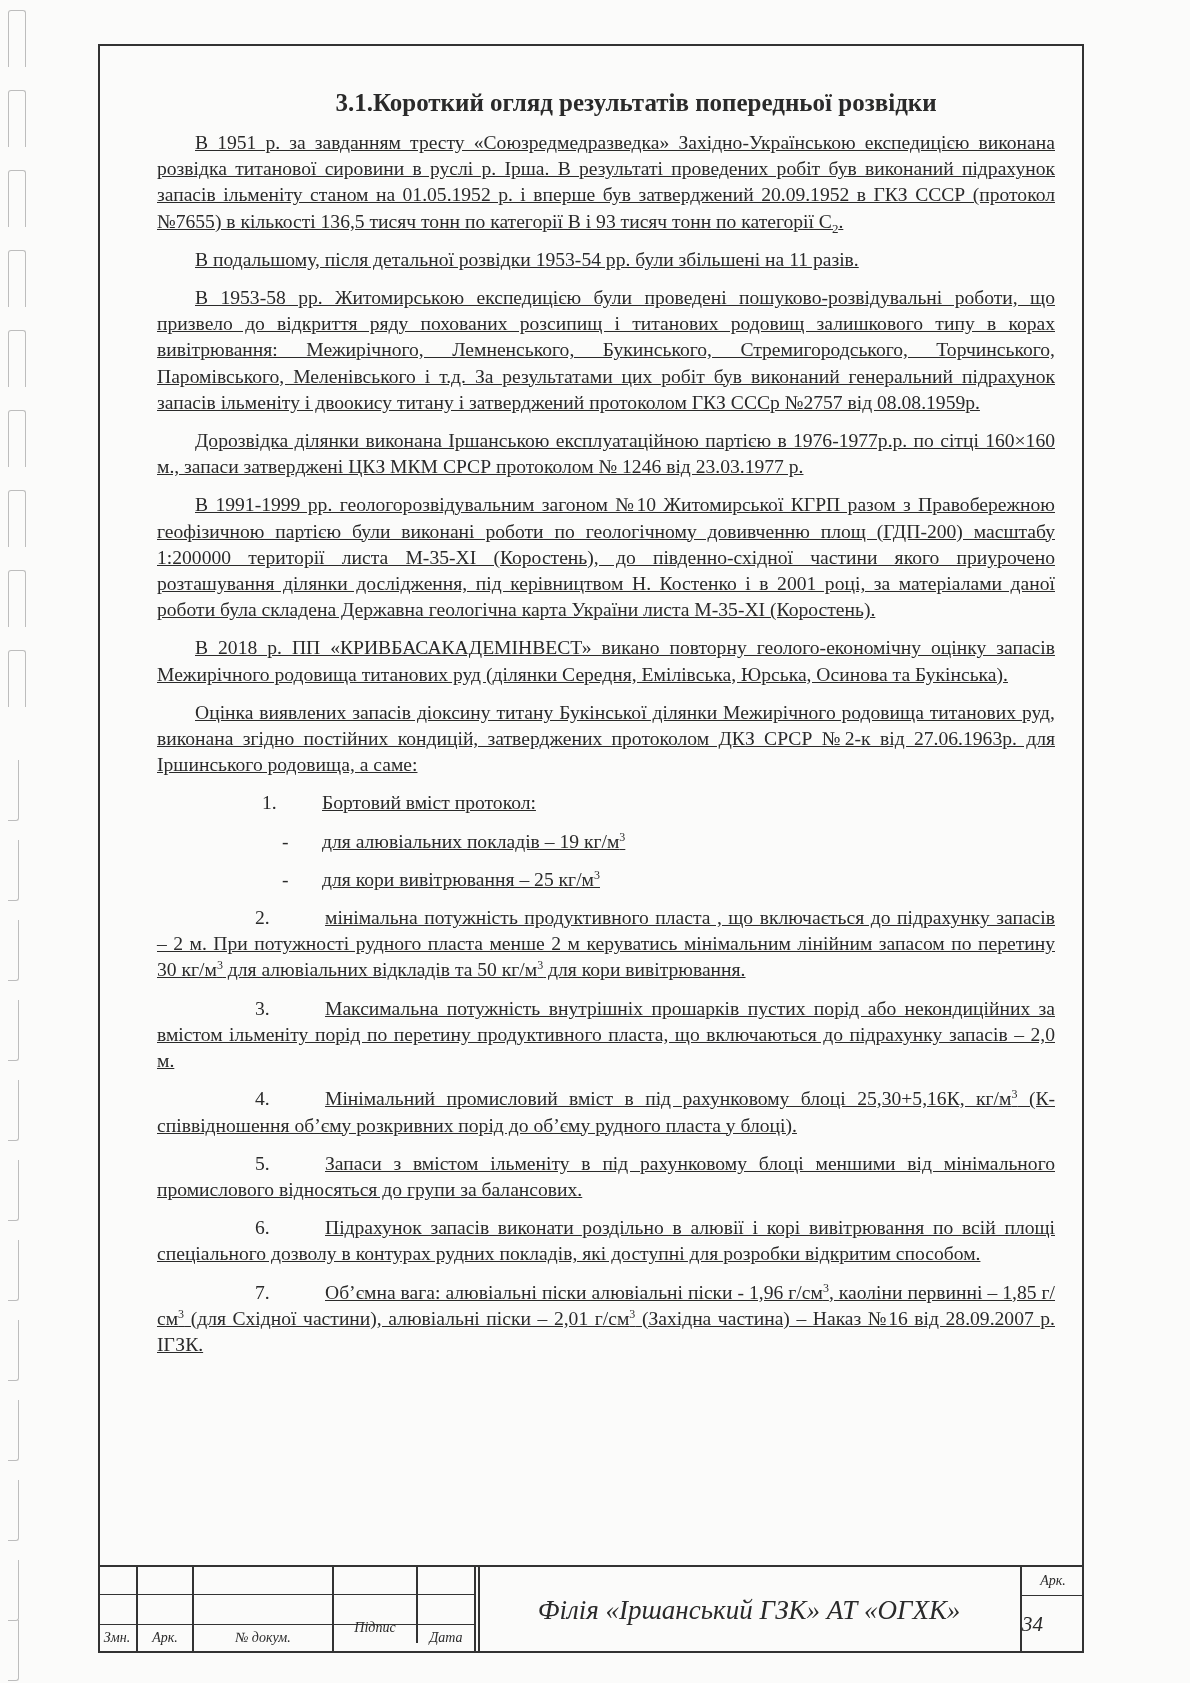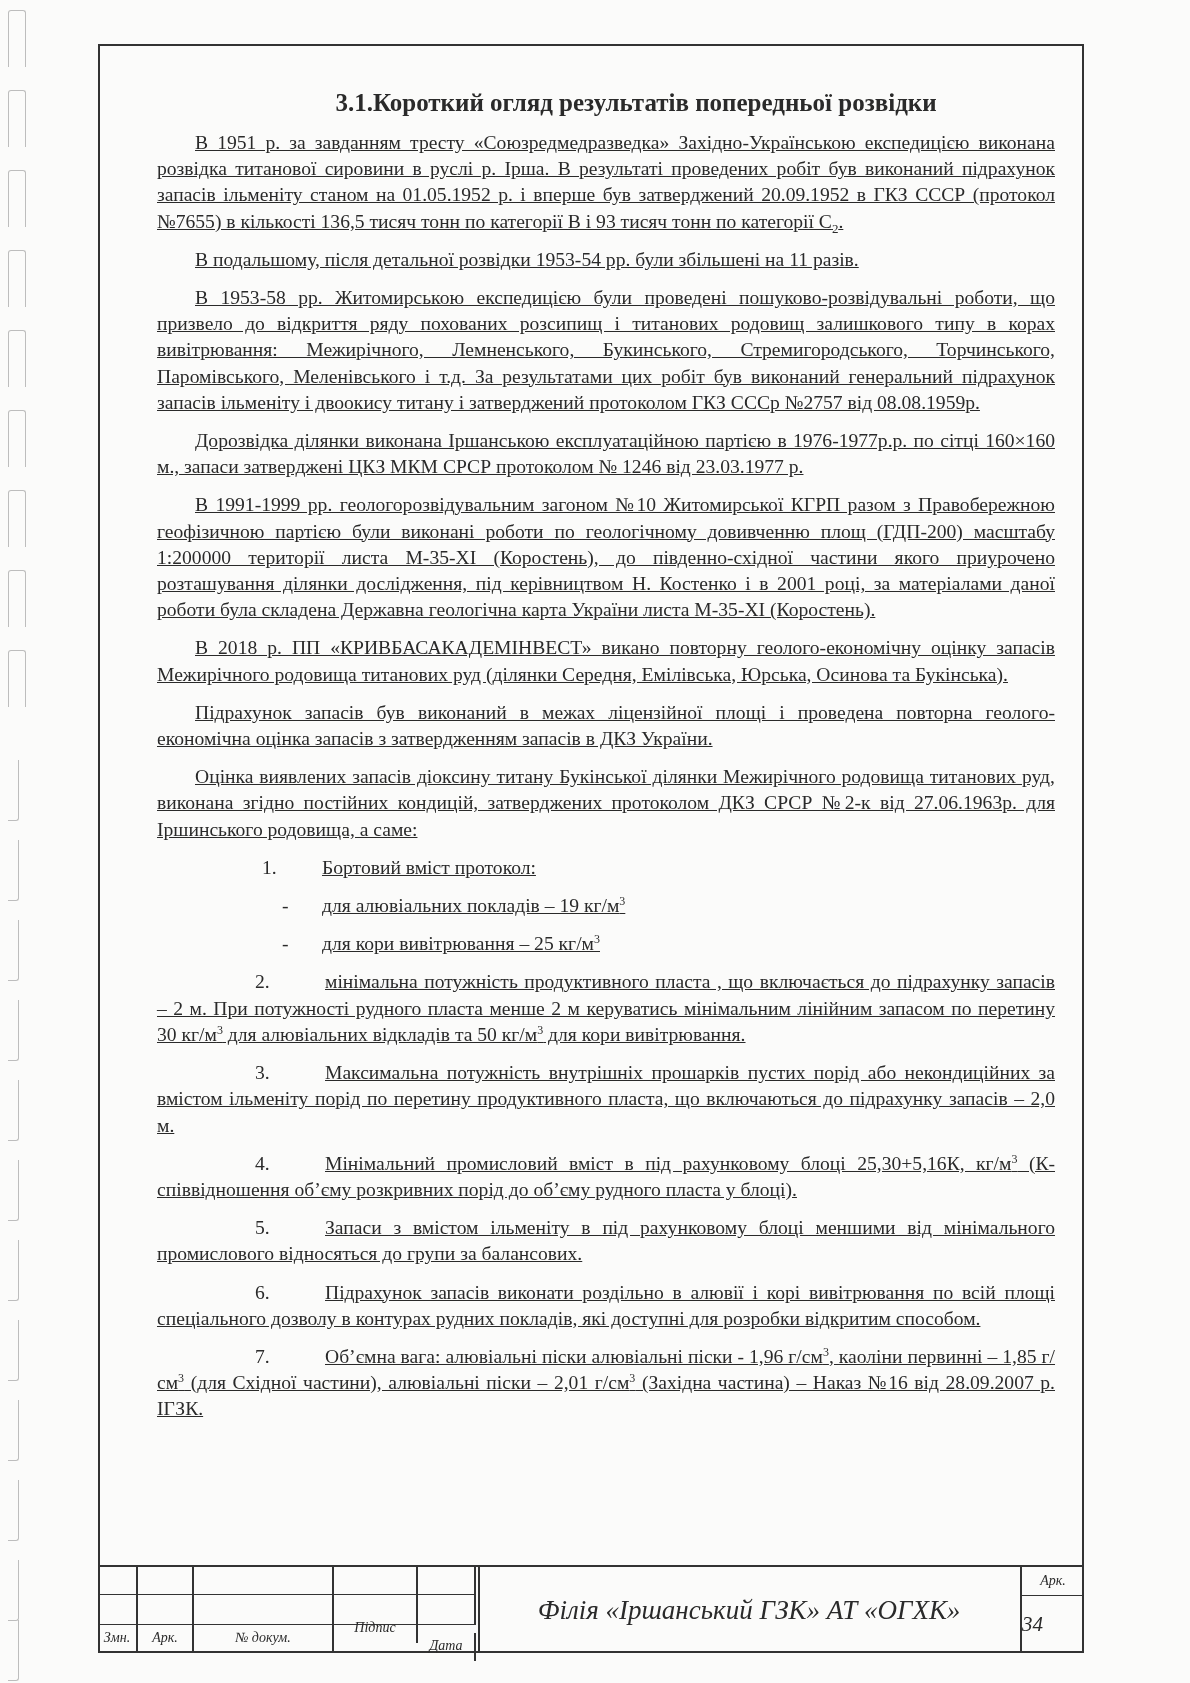--- a/index.html
+++ b/index.html
@@ -75,21 +75,20 @@
   <h1 class="title">
     <span class="num">3.1.</span><span>Короткий огляд результатів попередньої розвідки</span>
   </h1>
 
   <p><span>В 1951 р. за завданням тресту «Союзредмедразведка» Західно-Українською експедицією виконана розвідка титанової сировини в руслі р. Ірша. В результаті проведених робіт був виконаний підрахунок запасів ільменіту станом на 01.05.1952 р. і вперше був затверджений 20.09.1952 в ГКЗ СССР (протокол №7655) в кількості 136,5 тисяч тонн по категорії В і 93 тисяч тонн по категорії С</span><sub>2</sub><span>.</span></p>
   <p>В подальшому, після детальної розвідки 1953-54 рр. були збільшені на 11 разів.</p>
   <p>В 1953-58 рр. Житомирською експедицією були проведені пошуково-розвідувальні роботи, що призвело до відкриття ряду похованих розсипищ і титанових родовищ залишкового типу в корах вивітрювання: Межирічного, Лемненського, Букинського, Стремигородського, Торчинського, Паромівського, Меленівського і т.д. За результатами цих робіт був виконаний генеральний підрахунок запасів ільменіту і двоокису титану і затверджений протоколом ГКЗ СССр №2757 від 08.08.1959р.</p>
   <p>Дорозвідка ділянки виконана Іршанською експлуатаційною партією в 1976-1977р.р. по сітці 160×160 м., запаси затверджені ЦКЗ МКМ СРСР протоколом № 1246 від 23.03.1977 р.</p>
   <p>В 1991-1999 рр. геологорозвідувальним загоном №10 Житомирської КГРП разом з Правобережною геофізичною партією були виконані роботи по геологічному довивченню площ (ГДП-200) масштабу 1:200000 території листа М-35-XI (Коростень), до південно-східної частини якого приурочено розташування ділянки дослідження, під керівництвом Н. Костенко і в 2001 році, за матеріалами даної роботи була складена Державна геологічна карта України листа М-35-XI (Коростень).</p>
   <p>В 2018 р. ПП «КРИВБАСАКАДЕМІНВЕСТ» викано повторну геолого-економічну оцінку запасів Межирічного родовища титанових руд (ділянки Середня, Емілівська, Юрська, Осинова та Букінська).</p>
-  <p>Підрахунок запасів був виконаний в межах ліцензійної площі і проведена повторна геолого-економічна оцінка запасів з затвердженням запасів в ДКЗ України.</p>
   <p>Оцінка виявлених запасів діоксину титану Букінської ділянки Межирічного родовища титанових руд, виконана згідно постійних кондицій, затверджених протоколом ДКЗ СРСР №2-к від 27.06.1963р. для Іршинського родовища, а саме:</p>
 
   <p class="listline" style="padding-left:105px;"><span class="n" style="width:60px;">1.</span><span>Бортовий вміст протокол:</span></p>
   <p class="listline" style="padding-left:125px;"><span class="n" style="width:40px;">-</span><span>для алювіальних покладів – 19 кг/м</span><sup>3</sup></p>
   <p class="listline" style="padding-left:125px;"><span class="n" style="width:40px;">-</span><span>для кори вивітрювання – 25 кг/м</span><sup>3</sup></p>
 
   <p class="numpara"><span class="n">2.</span><span>мінімальна потужність продуктивного пласта , що включається до підрахунку запасів – 2 м. При потужності рудного пласта менше 2 м керуватись мінімальним лінійним запасом по перетину 30 кг/м</span><sup>3</sup><span> для алювіальних відкладів та 50 кг/м</span><sup>3</sup><span> для кори вивітрювання.</span></p>
   <p class="numpara"><span class="n">3.</span><span>Максимальна потужність внутрішніх прошарків пустих порід або некондиційних за вмістом ільменіту порід по перетину продуктивного пласта, що включаються до підрахунку запасів – 2,0 м.</span></p>
   <p class="numpara"><span class="n">4.</span><span>Мінімальний промисловий вміст в під рахунковому блоці 25,30+5,16К, кг/м</span><sup>3</sup><span> (К- співвідношення об’єму розкривних порід до об’єму рудного пласта у блоці).</span></p>
   <p class="numpara"><span class="n">5.</span><span>Запаси з вмістом ільменіту в під рахунковому блоці меншими від мінімального промислового відносяться до групи за балансових.</span></p>
@@ -109,20 +108,20 @@
     <div class="tb-cell" style="left:0;top:28px;width:40px;height:30px"></div>
     <div class="tb-cell" style="left:40px;top:28px;width:56px;height:30px"></div>
     <div class="tb-cell" style="left:96px;top:28px;width:140px;height:30px"></div>
     <div class="tb-cell" style="left:236px;top:28px;width:84px;height:30px"></div>
     <div class="tb-cell" style="left:320px;top:28px;width:58px;height:30px"></div>
 
     <div class="tb-cell lbl" style="left:0;top:58px;width:40px;height:28px;border-bottom:none">Змн.</div>
     <div class="tb-cell lbl" style="left:40px;top:58px;width:56px;height:28px;border-bottom:none">Арк.</div>
     <div class="tb-cell lbl" style="left:96px;top:58px;width:140px;height:28px;border-bottom:none">№ докум.</div>
     <div class="tb-cell lbl" style="left:236px;top:48px;width:84px;height:28px;border-bottom:none">Підпис</div>
-    <div class="tb-cell lbl" style="left:320px;top:66px;width:58px;height:28px;border-bottom:none">Дата</div>
+    <div class="tb-cell lbl" style="left:320px;top:58px;width:58px;height:28px;border-bottom:none">Дата</div>
   </div>
   <div class="tb-center">Філія «Іршанський ГЗК» АТ «ОГХК»</div>
   <div class="tb-right">
     <div class="h">Арк.</div>
     <div class="v">34</div>
   </div>
 </div>
 
 </body></html>

